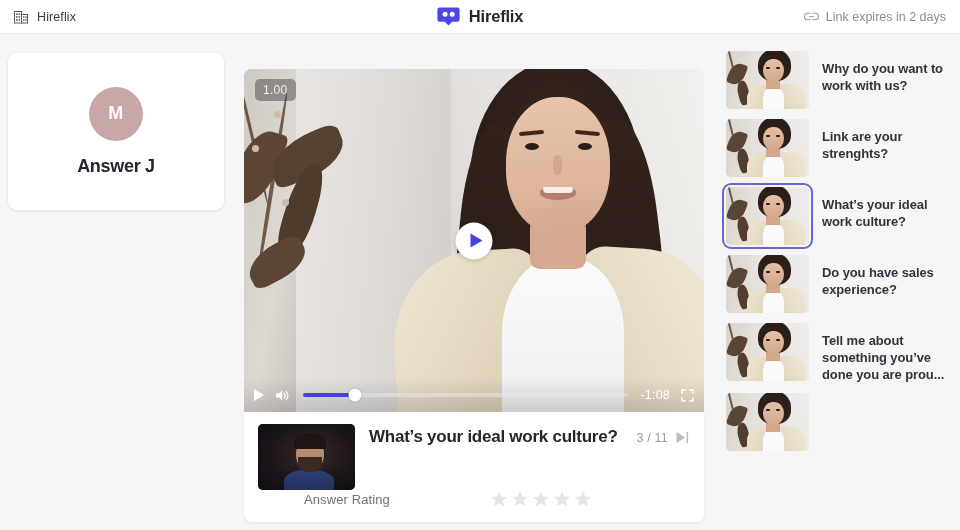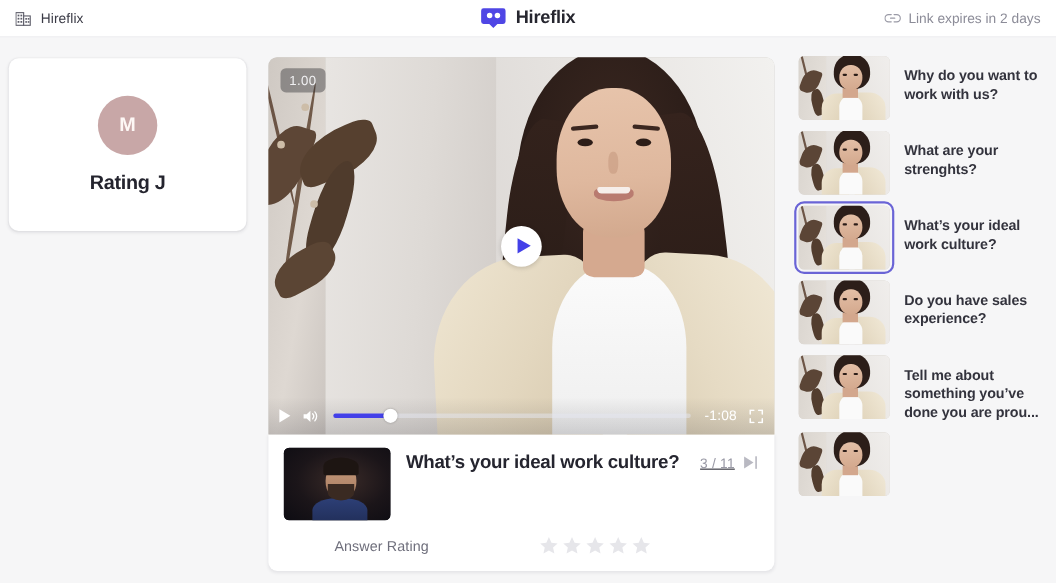--- a/index.html
+++ b/index.html
@@ -107,21 +107,21 @@
     font-size: 18px;
     font-weight: bold;
     color: #24242e;
     letter-spacing: -.3px;
   }
 
   
   .player-col {
     position: absolute;
     left: 244px;
-    top: 52px;
+    top: 69px;
     width: 460px;
   }
 
   .video-wrap {
     position: relative;
     width: 460px;
     height: 343px;
     border-radius: 8px 8px 0 0;
     overflow: hidden;
     background: #cfcdc8;
@@ -318,29 +318,27 @@
     font-weight: bold;
     line-height: 1.26;
     color: #25252f;
     letter-spacing: -.25px;
     padding-top: 2px;
   }
   .counter-wrap {
     display:flex; align-items:flex-start; gap:7px;
     flex: 0 0 auto;
     padding-top: 7px;
-    text-decoration: underline;
   }
   .counter-text { font-size: 12.5px; color: #9a9aa6; letter-spacing:.2px; }
   .skip-icon { width:15px; height:13px; display:block; cursor:pointer; }
 
   .info-bottom {
     display:flex;
     align-items:center;
-    margin-top: 14px;
     padding-left: 46px;
     text-align: right;
   }
   .rating-label {
     font-size: 13px;
     color: #6f6f7c;
     letter-spacing: .1px;
   }
   .stars { display:flex; gap:3px; margin-left: 100px; }
   .star { width:18px; height:18px; display:block; cursor:pointer; }
@@ -451,21 +449,21 @@
         <path d="M6.2 1.2 H3.8 A3.3 3.3 0 0 0 3.8 7.8 H6.2" fill="none" stroke="#9a9aa6" stroke-width="1.1" stroke-linecap="round"></path>
         <path d="M8.8 1.2 H11.2 A3.3 3.3 0 0 1 11.2 7.8 H8.8" fill="none" stroke="#9a9aa6" stroke-width="1.1" stroke-linecap="round"></path>
       </svg>
     </span>
     <span class="expire-text">Link expires in 2 days</span>
   </div>
 </div>
 
 <div class="candidate-card">
   <div class="avatar">M</div>
-  <div class="candidate-name">Rating J</div>
+  <div class="candidate-name">Answer J</div>
 </div>
 
 <div class="player-col">
 
   <div class="video-wrap">
     <div class="scene">
       <div class="wall-left"></div>
       <div class="wall-mid"></div>
       <div class="wall-right"></div>
       <div class="branch b1"></div>
@@ -598,21 +596,21 @@
         <span class="t-br3"></span>
       <span class="t-cardL"></span>
         <span class="t-cardR"></span>
         <span class="t-shirt"></span>
       <span class="t-neck"></span>
         <span class="t-hair"></span>
         <span class="t-face"></span>
       <span class="t-eye t-eyeL"></span>
         <span class="t-eye t-eyeR"></span>
     </div>
-    <div class="qtext">What are your strenghts?</div>
+    <div class="qtext">Link are your strenghts?</div>
   </div>
 
   <div class="qitem selected">
     <div class="qthumb">
       <span class="t-wallL"></span>
         <span class="t-wallR"></span>
       <span class="t-br1"></span>
         <span class="t-br2"></span>
         <span class="t-br3"></span>
       <span class="t-cardL"></span>

